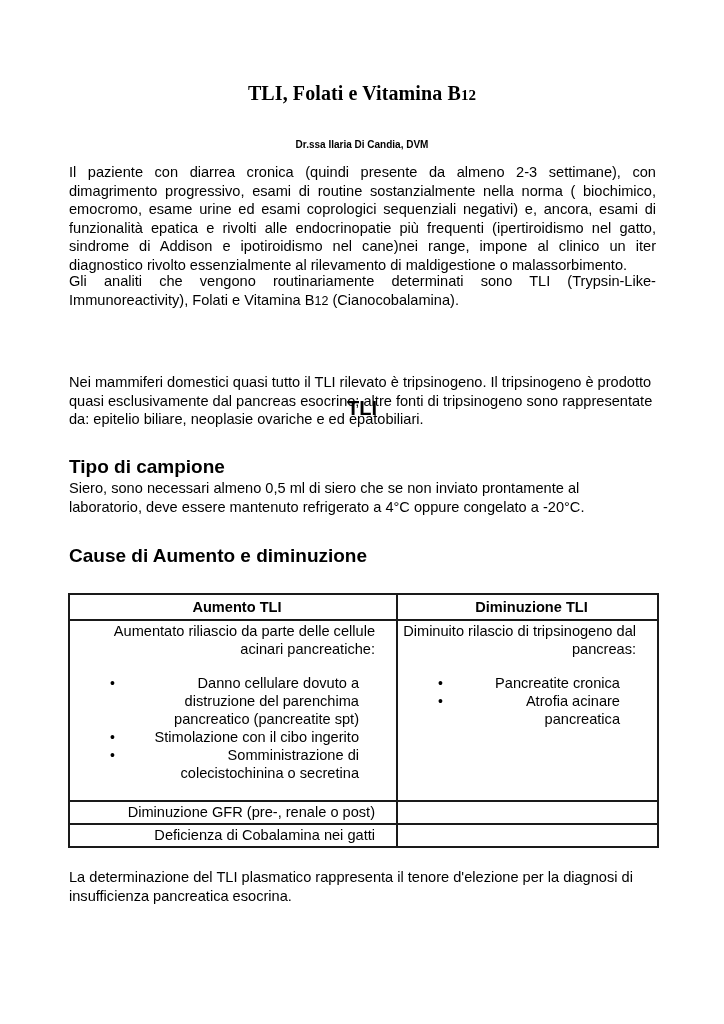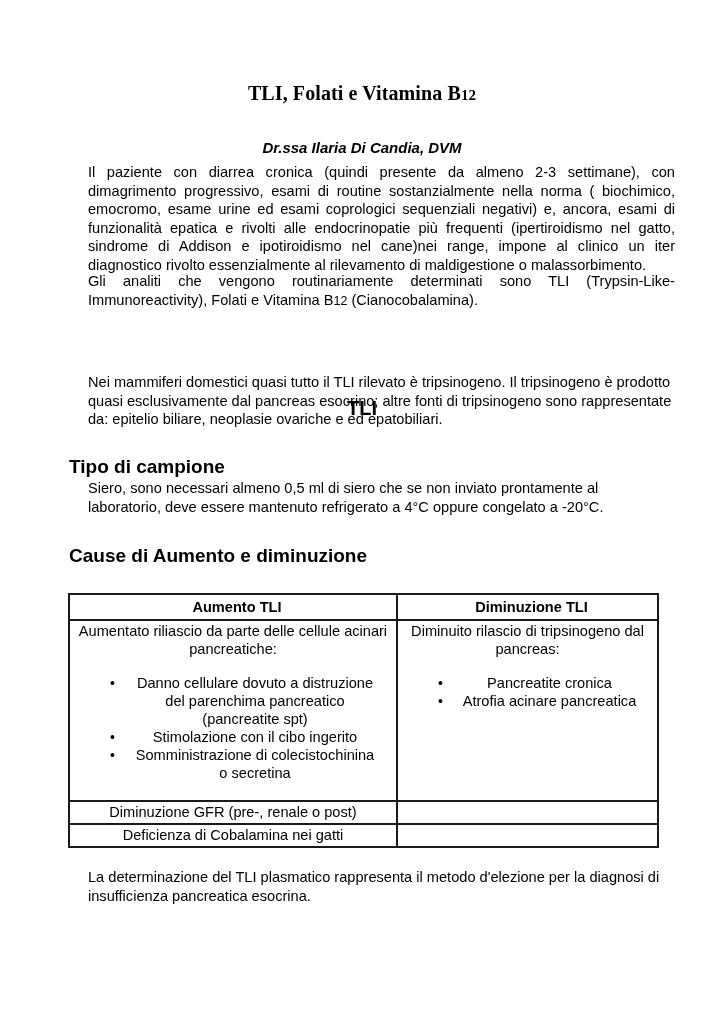--- a/index.html
+++ b/index.html
@@ -8,40 +8,39 @@
       font-family: "Liberation Sans", sans-serif; color: #000;
     }
     .abs { position: absolute; }
     .title {
       left: 0; width: 724px; top: 82px; text-align: center;
       font-size: 20px; font-weight: bold; letter-spacing: 0.1px; font-family: Liberation Serif, serif;
     }
     .title .sub { font-size: 15px; }
     .author {
       left: 0; width: 724px; top: 139px; text-align: center;
-      font-size: 15px; font-weight: bold; font-style: italic;
+      font-size: 10px; font-weight: bold; 
     }
     .para {
       left: 69px; width: 587px; font-size: 14.6px; line-height: 18.5px;
       text-align: justify;
-      margin-left: 19px;
     }
     .para.left { text-align: left; }
     .para .small { font-size: 12.5px; }
     .section-title {
       left: 0; width: 724px; text-align: center; font-size: 20px; font-weight: bold;
     }
     .subhead { left: 69px; font-size: 19px; font-weight: bold; }
     table.causes {
       position: absolute; left: 68px; top: 593px; width: 591px;
       border-collapse: collapse; font-size: 14.6px; line-height: 18px;
     }
     table.causes th, table.causes td {
-      border: 2px solid #1a1a1a; vertical-align: top; padding: 1px 3px 2px 3px;
-      text-align: center;
+      border: 2px solid #1a1a1a; vertical-align: top; padding: 1px 21px 2px 3px;
+      text-align: right;
     }
     table.causes th { text-align: center; font-weight: bold; padding: 3px 3px 3px 11px; }
     table.causes col.c1 { width: 328px; }
     table.causes ul { margin: 16px; padding-left: 44px; list-style: none; }
     table.causes li { position: relative; }
     table.causes li::before {
       content: "•"; position: absolute; left: -23px; top: 0; font-size: 14px;
     }
   </style>
 </head>
@@ -98,13 +97,13 @@
       <td>Diminuzione GFR (pre-, renale o post)</td>
       <td></td>
     </tr>
     <tr>
       <td>Deficienza di Cobalamina nei gatti</td>
       <td></td>
     </tr>
   </tbody>
 </table>
 
-<div class="abs para left" style="top:868px;">La determinazione del TLI plasmatico rappresenta il metodo d'elezione per la diagnosi di insufficienza pancreatica esocrina.</div>
+<div class="abs para left" style="top:868px;">La determinazione del TLI plasmatico rappresenta il tenore d'elezione per la diagnosi di insufficienza pancreatica esocrina.</div>
 
 </body></html>

